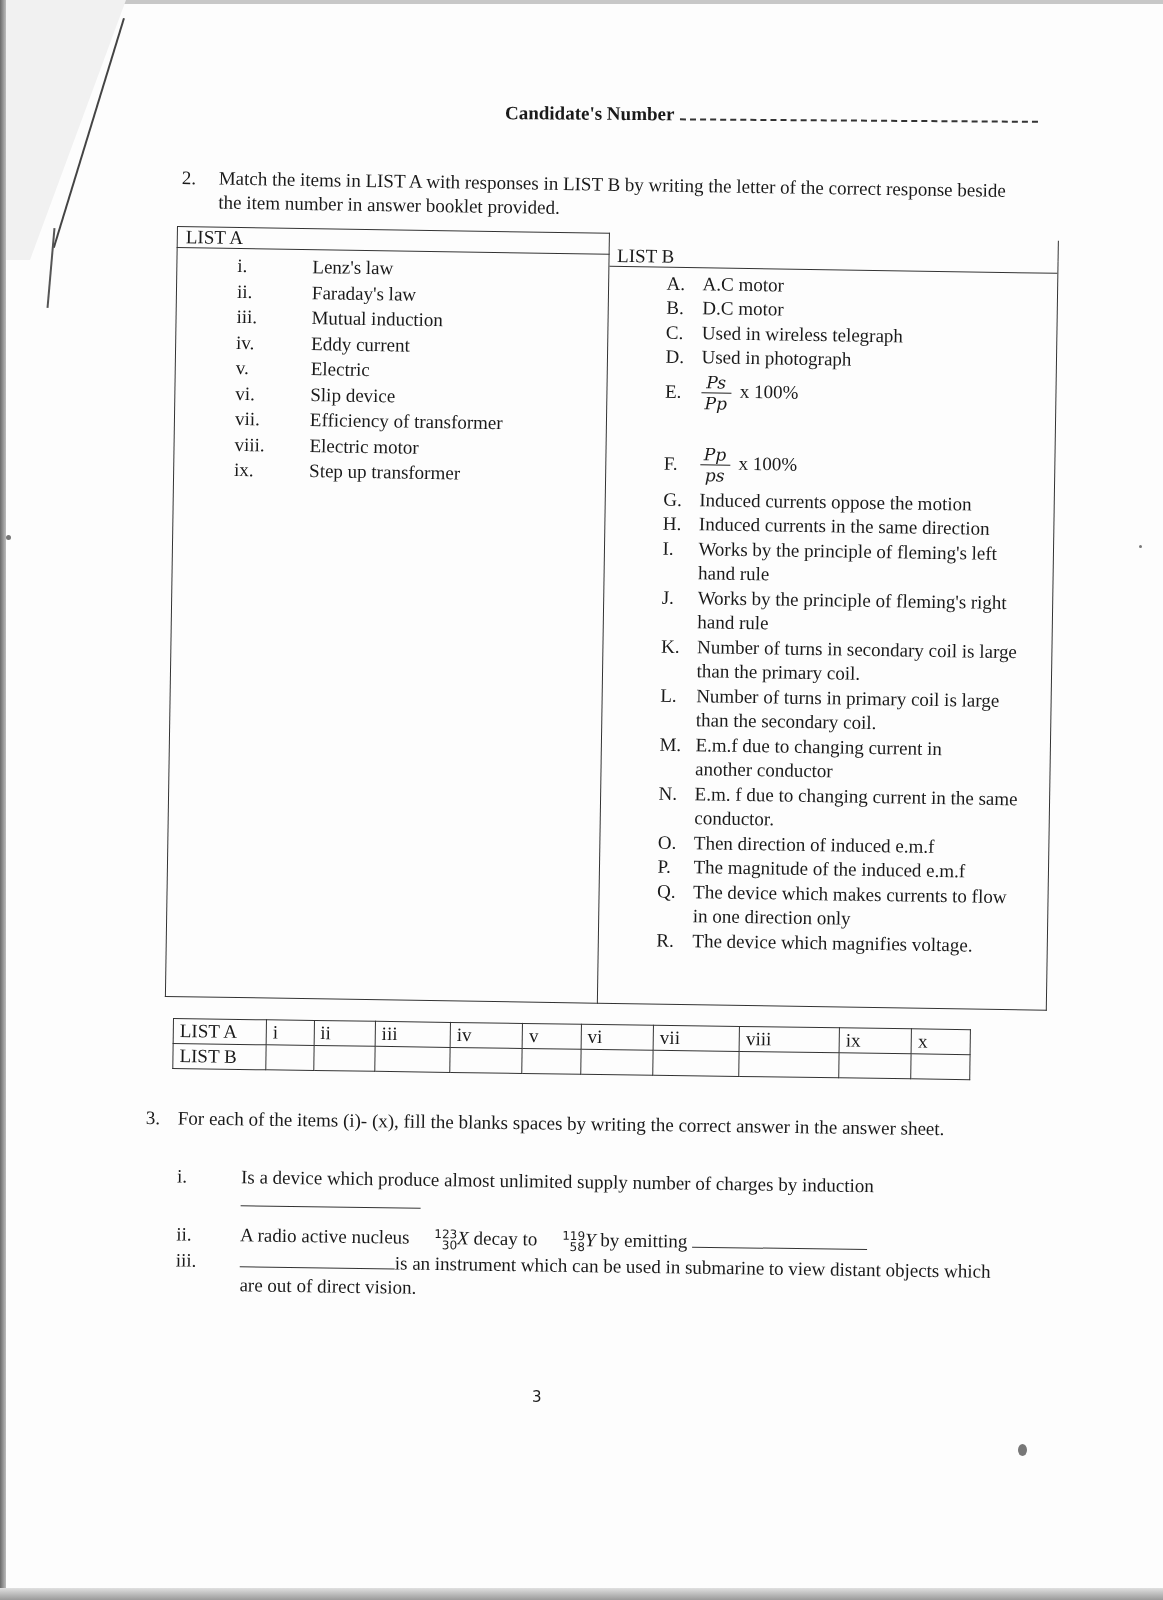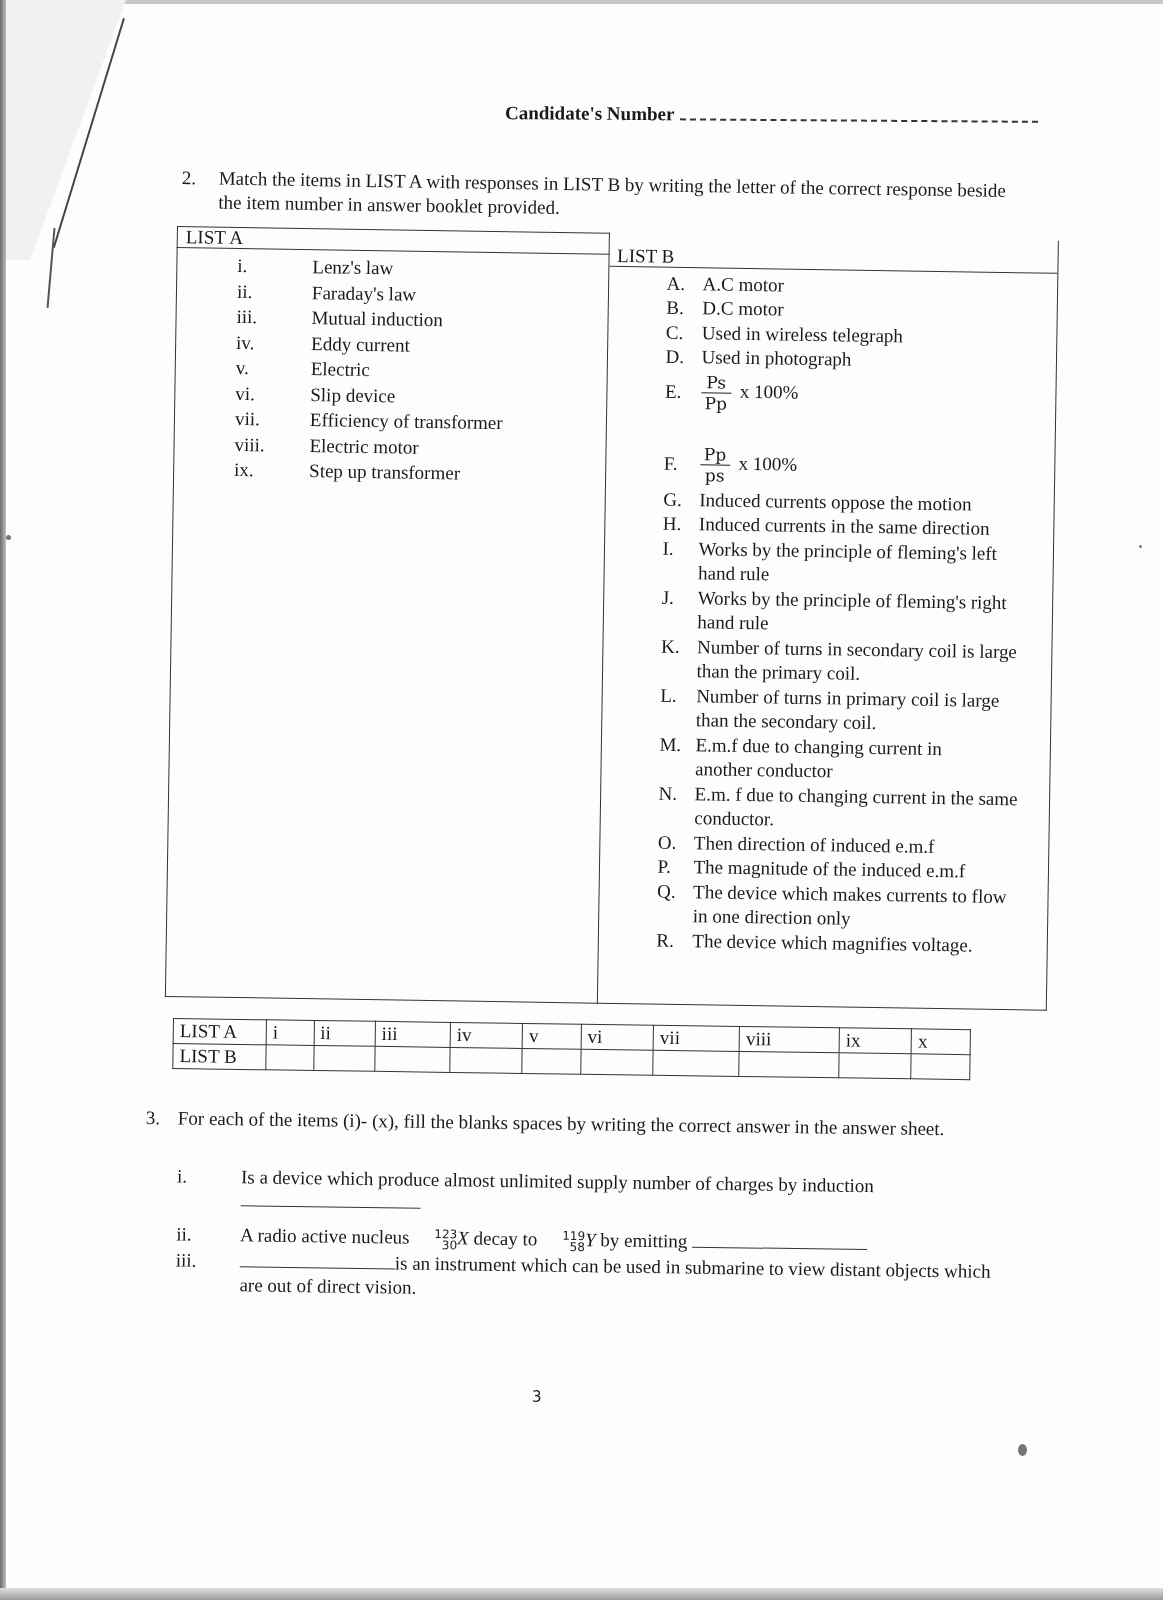--- a/index.html
+++ b/index.html
@@ -60,21 +60,21 @@
   .listhead { padding:0 8px; line-height:20px; font-size:19px; }
   .lista-items { padding-top:4px; height:744px; }
   .row-a { display:flex; line-height:25.5px; }
   .row-a .num { width:95px; text-align:left; padding-left:60px; box-sizing:border-box; width:135px;}
   .listb-items { padding-top:4px; }
   .row-b { display:flex; line-height:24.5px; }
   .row-b .let { width:36px; text-align:left; }
   .row-b .txt { flex:1; }
   .frac {
     display:inline-flex; flex-direction:column; align-items:center;
-    vertical-align:middle; font-family:"DejaVu Serif", serif;
+    vertical-align:middle; font-style:italic; font-family:"DejaVu Serif", serif;
     font-size:17px; line-height:20px; margin-right:4px;justify-content:center;
   }
   .frac .bar { width:30px; border-top:1.5px solid #222; }
 
   table.answer {
     position:absolute; left:173px; top:1018px; width:798px;
     border-collapse:collapse; transform:rotate(0.8deg); transform-origin:left top;
     font-size:19px;
   }
   table.answer td { border:1.5px solid #333; height:24px; padding:0 6px; line-height:22px; }

